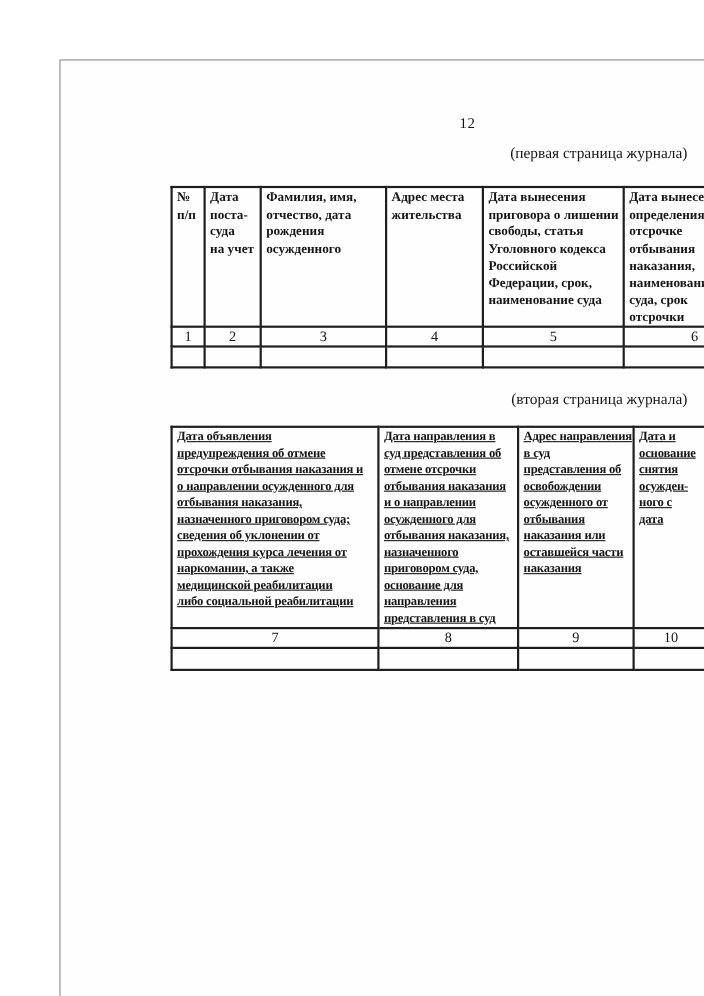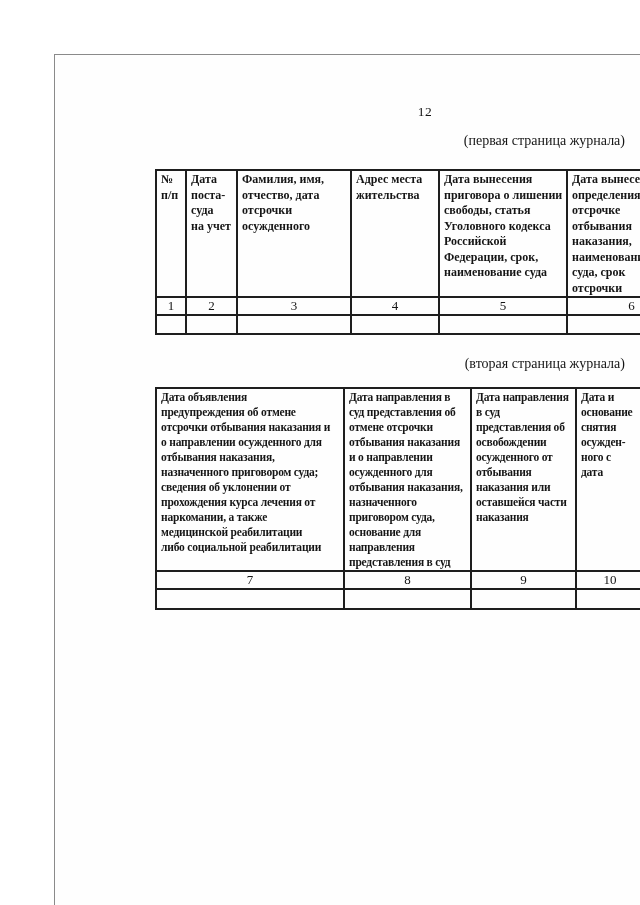--- a/index.html
+++ b/index.html
@@ -45,21 +45,21 @@
     border: 2px solid #1e1e1e;
     overflow: hidden;
   }
   td.hdr {
     vertical-align: top;
     font-weight: bold;
     white-space: pre;
     padding: 1px 2px 0 4px;
   }
   .table-1 td.hdr { font-size: 12px; line-height: 15.5px; }
-  .table-2 td.hdr { font-size: 11.5px; line-height: 15px; letter-spacing: -0.2px; }
+  .table-2 td.hdr { font-size: 11.5px; line-height: 15px; letter-spacing: -0.2px; text-decoration: underline; }
   .table-1 tr.hdr-row { height: 124px; }
   .table-2 tr.hdr-row { height: 181px; }
   td.num {
     text-align: center;
     vertical-align: middle;
     font-size: 13px;
     padding: 0;
   }
   tr.num-row { height: 18px; }
   .table-1 tr.empty-row { height: 19px; }
@@ -86,21 +86,21 @@
     <tbody>
       <tr class="hdr-row">
         <td class="hdr">№
 п/п</td>
         <td class="hdr">Дата
 поста-
 суда
 на учет</td>
         <td class="hdr">Фамилия, имя,
 отчество, дата
-отсрочки
+рождения
 осужденного</td>
         <td class="hdr">Адрес места
 жительства</td>
         <td class="hdr">Дата вынесения
 приговора о лишении
 свободы, статья
 Уголовного кодекса
 Российской
 Федерации, срок,
 наименование суда</td>
@@ -160,21 +160,21 @@
 отмене отсрочки
 отбывания наказания
 и о направлении
 осужденного для
 отбывания наказания,
 назначенного
 приговором суда,
 основание для
 направления
 представления в суд</td>
-        <td class="hdr">Дата направления
+        <td class="hdr">Адрес направления
 в суд
 представления об
 освобождении
 осужденного от
 отбывания
 наказания или
 оставшейся части
 наказания</td>
         <td class="hdr">Дата и
 основание

